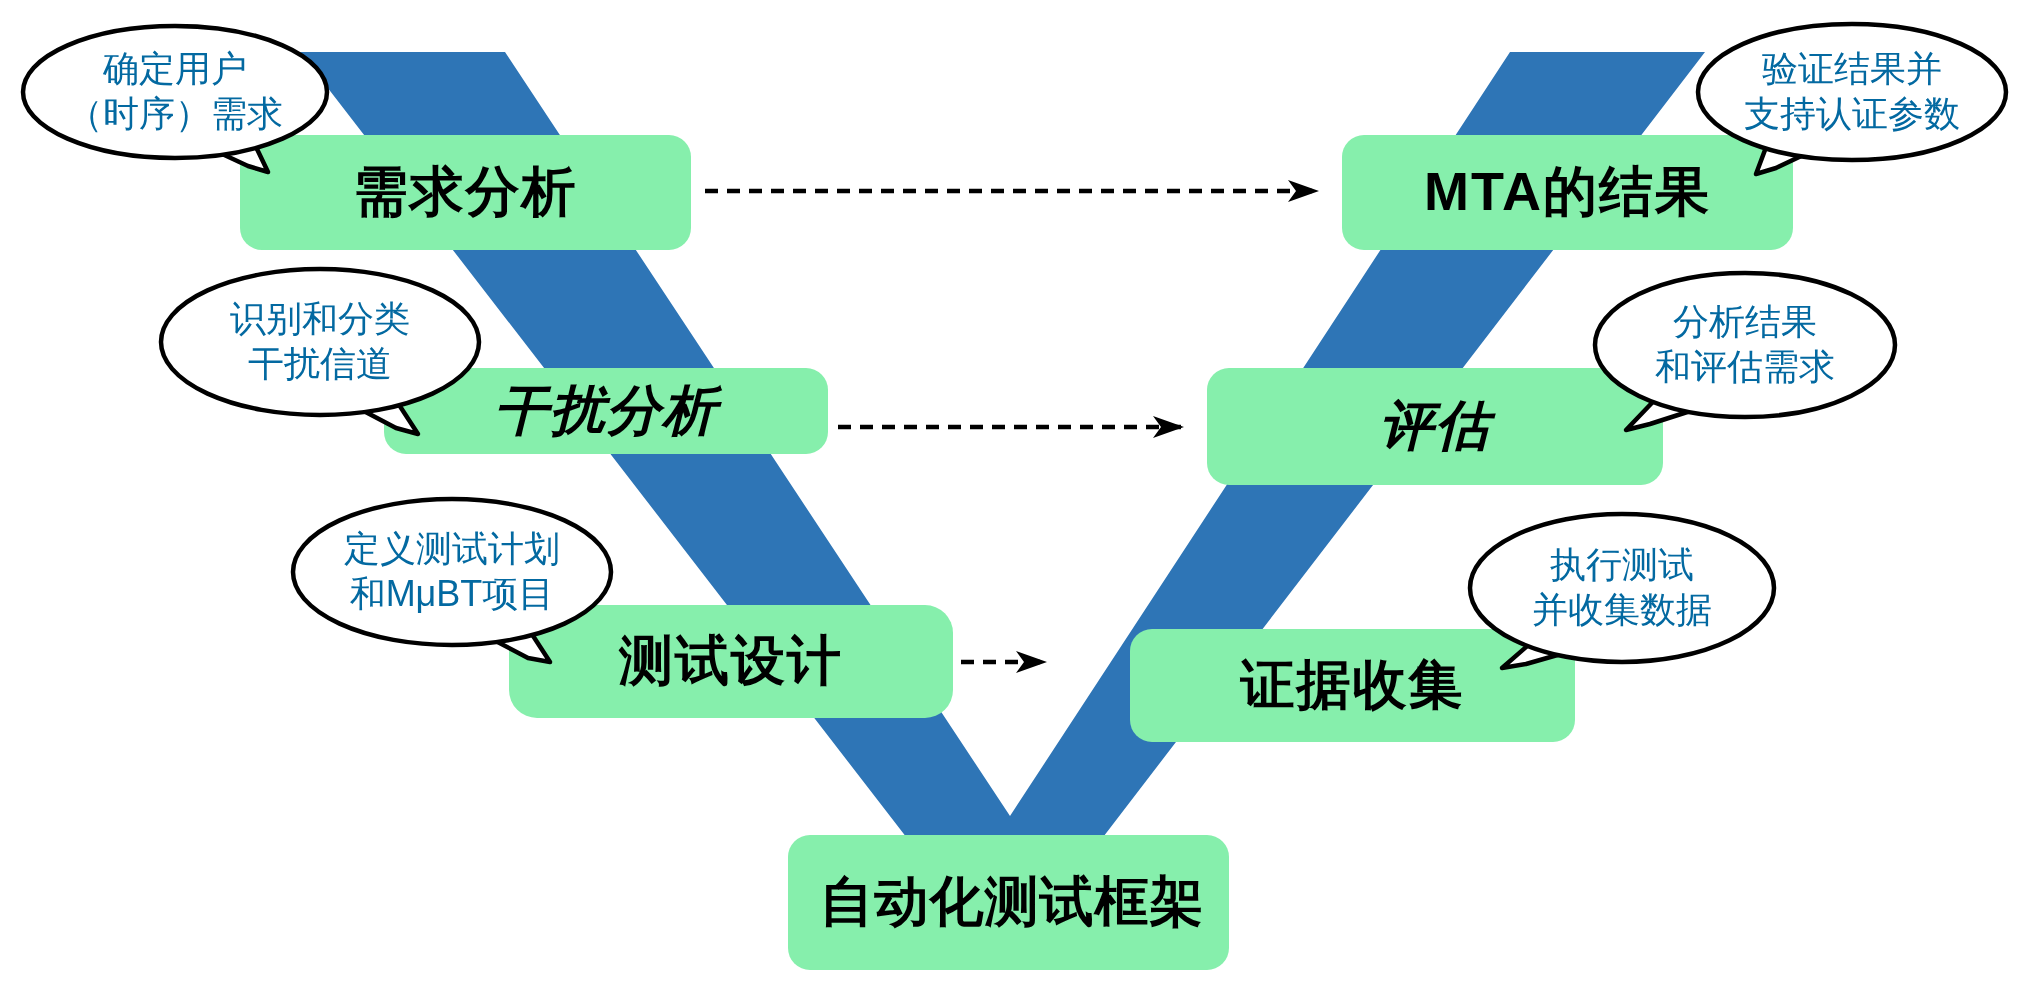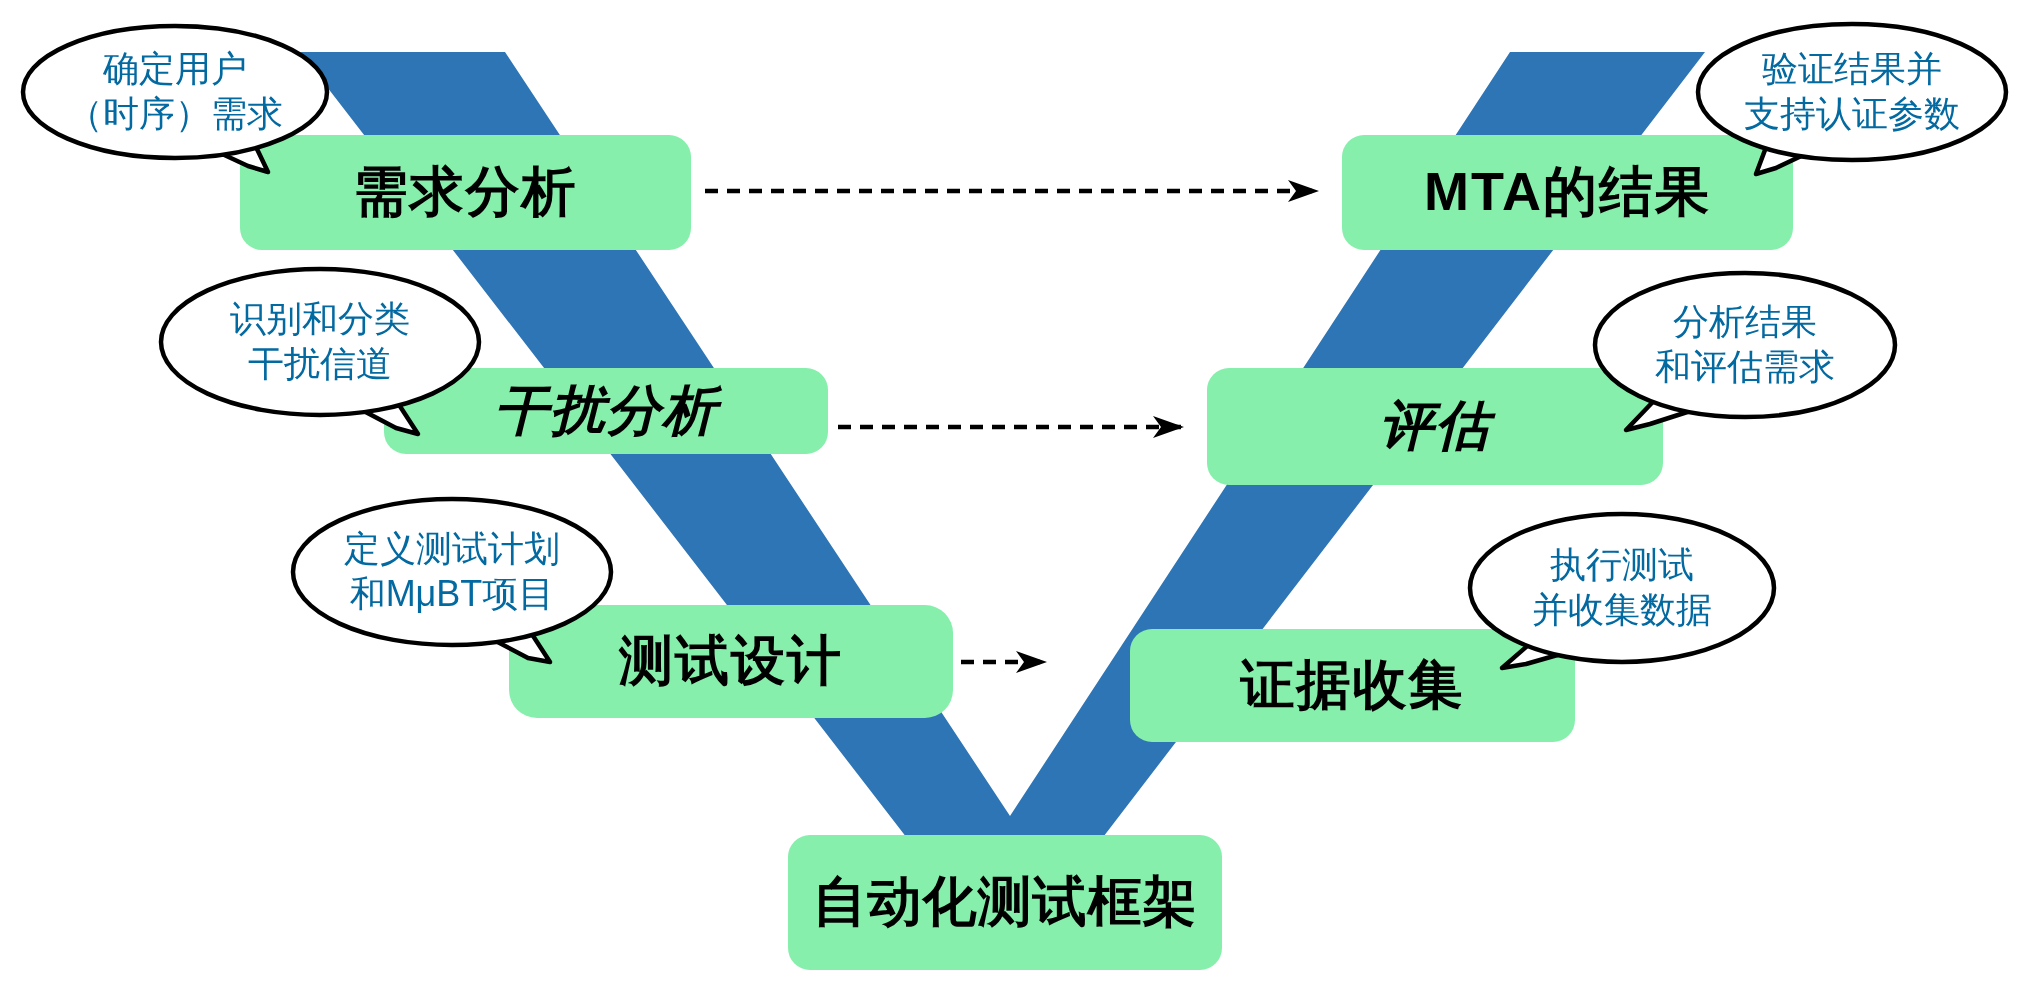--- a/index.html
+++ b/index.html
@@ -67,21 +67,21 @@
   <div class="stage-box" style="left:384px; top:368px; width:444px; height:86px;font-style:italic;">干扰分析</div>
 
   <div class="stage-box" style="left:509px; top:605px; width:444px; height:113px;border-radius:28px;">测试设计</div>
 
   <div class="stage-box" style="left:1130px; top:605px; width:445px; height:113px;margin-top:24px;">证据收集</div>
 
   <div class="stage-box" style="left:1207px; top:368px; width:456px; height:117px;font-style:italic;">评估</div>
 
   <div class="stage-box" style="left:1342px; top:135px; width:451px; height:115px;">MTA的结果</div>
 
-  <div class="stage-box" style="left:788px; top:835px; width:434px; height:135px; letter-spacing:1px;">自动化测试框架</div>
+  <div class="stage-box" style="left:788px; top:835px; width:434px; height:135px; letter-spacing:1px;padding-left:7px;">自动化测试框架</div>
 
   <svg class="layer bubble-layer" width="2030" height="998" viewBox="0 0 2030 998">
 
     <g>
       <path d="M205,146 L248,166 L268,172 L246,126 Z" fill="#ffffff" stroke="#000000" stroke-width="4.5" stroke-linejoin="round"></path>
       <ellipse cx="175" cy="92" rx="152" ry="66" fill="#ffffff" stroke="#000000" stroke-width="4.5"></ellipse>
     </g>
 
     <g>
       <path d="M358,408 L396,428 L418,434 L392,394 Z" fill="#ffffff" stroke="#000000" stroke-width="4.5" stroke-linejoin="round"></path>

